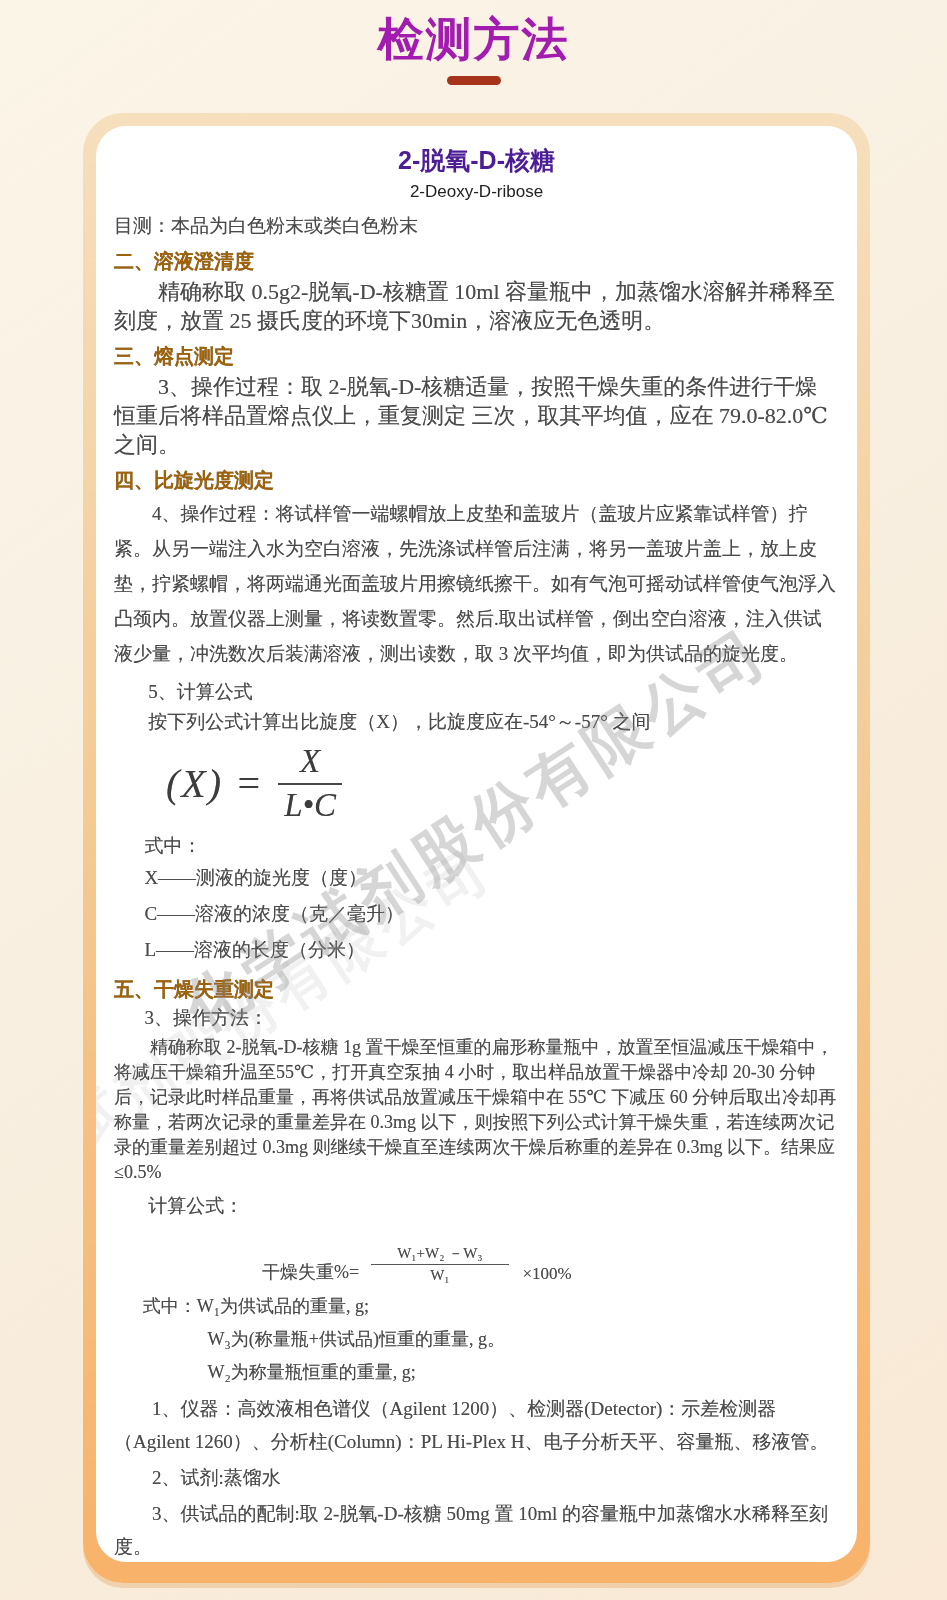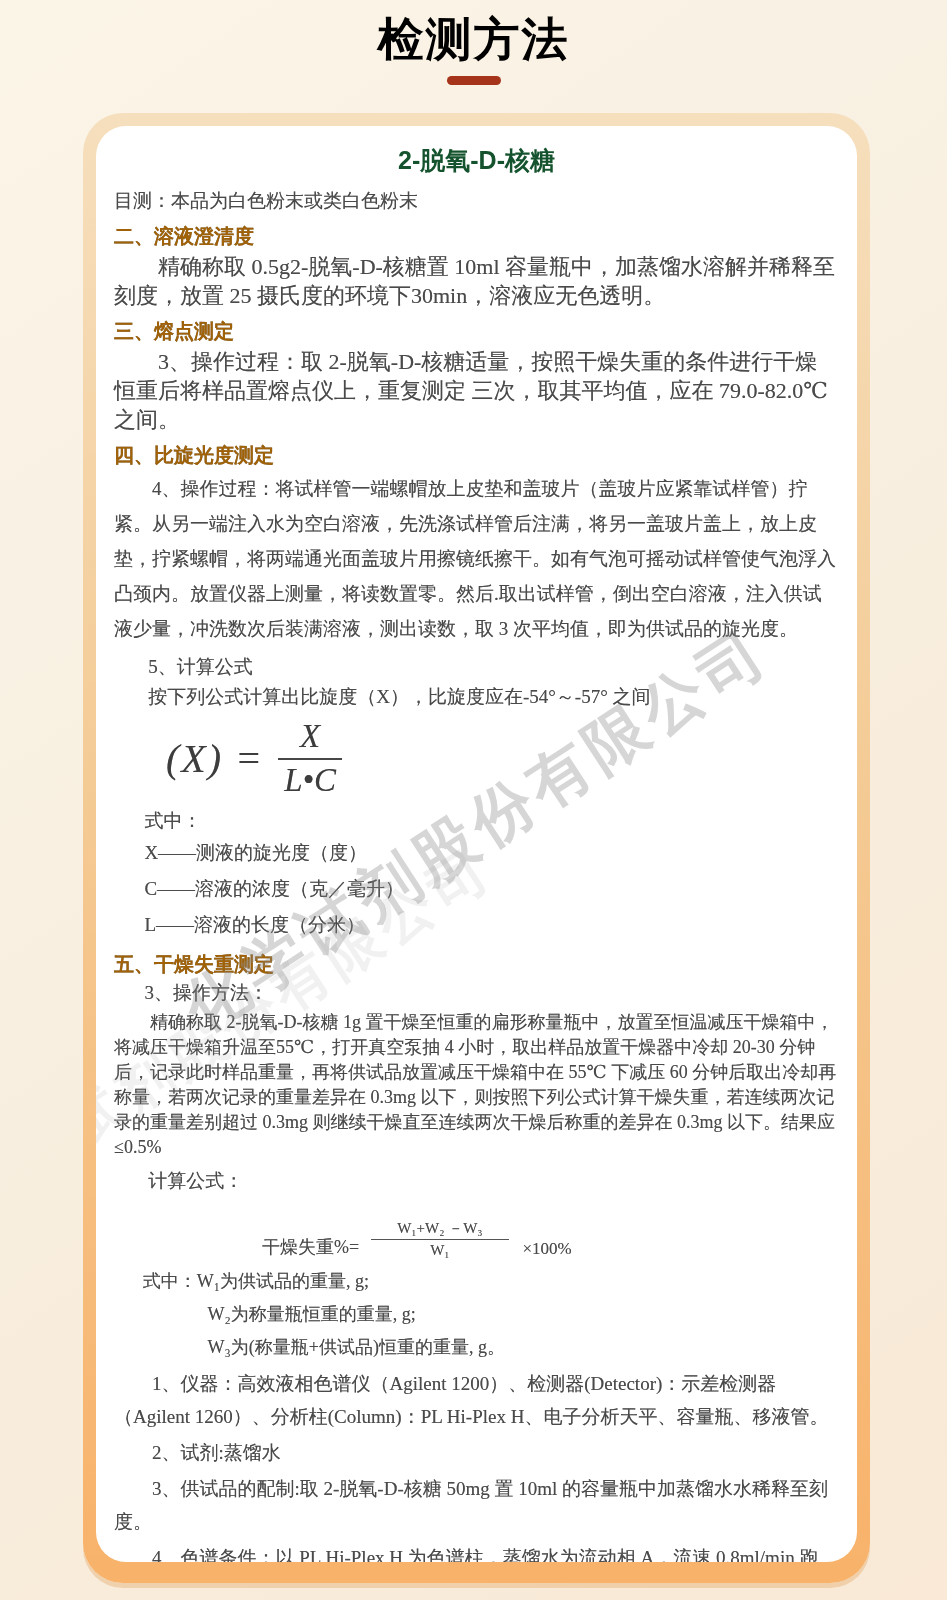--- a/index.html
+++ b/index.html
@@ -6,40 +6,40 @@
   body{
     width:947px;height:1600px;overflow:hidden;position:relative;
     background:linear-gradient(145deg,#fbf5e8 0%,#f8efe0 45%,#f9e9d6 100%);
     font-family:"Liberation Serif","DejaVu Serif",serif;
     color:#474747;
   }
   
   .page-header{text-align:center;padding-top:12px;}
   .page-title{
     font-family:Liberation Serif, serif;
-    font-weight:bold;font-size:46px;letter-spacing:2px;color:#000000;
+    font-weight:bold;font-size:46px;letter-spacing:2px;color:#a21caf;
     line-height:1.2;
   }
   .title-bar{width:54px;height:9px;background:#a5341a;border-radius:5px;margin:9px auto 0;}
   
   .card{
     position:absolute;left:83px;top:113px;width:787px;height:1470px;
     border-radius:40px;box-sizing:border-box;
     background:linear-gradient(180deg,#f6dfbd 0%,#f4cb95 45%,#f8b26a 100%);
     box-shadow:0 5px 0 rgba(223,160,90,.35);
   }
   .card-inner{
     position:absolute;left:13px;right:13px;top:13px;bottom:21px;
     background:#ffffff;border-radius:30px;box-sizing:border-box;
     padding:16px 18px 10px;overflow:hidden;
   }
   
   .doc-title{
     text-align:center;font-family:"Liberation Sans","DejaVu Sans",sans-serif;
-    font-weight:bold;font-size:25px;color:#14532d;margin-top:2px;
+    font-weight:bold;font-size:25px;color:#4c1d95;margin-top:2px;
   }
   .doc-subtitle{
     text-align:center;font-family:"Liberation Sans","DejaVu Sans",sans-serif;
     font-size:17px;color:#222;margin-top:5px;
   }
   .scan{text-shadow:0 0 .6px rgba(80,80,80,.55);}
   .line{font-size:19px;line-height:29px;color:#4a4a4a;}
   .intro{margin-top:9px;}
   .sec-h{
     font-family:"Liberation Sans","DejaVu Sans",sans-serif;
@@ -86,20 +86,21 @@
 
 <div class="page-header">
   <div class="page-title">检测方法</div>
   <div class="title-bar"></div>
 </div>
 
 <div class="card">
   <div class="card-inner">
 
     <div class="doc-title">2-脱氧-D-核糖</div>
+    <div class="doc-subtitle">2-Deoxy-D-ribose</div>
 
     <div class="line intro scan">目测：本品为白色粉末或类白色粉末</div>
 
     <div class="sec-h">二、溶液澄清度</div>
     <p class="para scan">精确称取 0.5g2-脱氧-D-核糖置 10ml 容量瓶中，加蒸馏水溶解并稀释至刻度，放置 25 摄氏度的环境下30min，溶液应无色透明。</p>
 
     <div class="sec-h">三、熔点测定</div>
     <p class="para scan">3、操作过程：取 2-脱氧-D-核糖适量，按照干燥失重的条件进行干燥恒重后将样品置熔点仪上，重复测定 三次，取其平均值，应在 79.0-82.0℃之间。</p>
 
     <div class="sec-h">四、比旋光度测定</div>
@@ -130,22 +131,22 @@
     <div class="formula2 scan">
       <span class="f2-lhs">干燥失重%=</span>
       <span class="frac frac-sm">
         <span class="num">W₁+W₂ －W₃</span>
         <span class="den">W₁</span>
       </span>
       <span class="f2-suffix">×100%</span>
     </div>
 
     <div class="w-line w-first scan">式中：W₁为供试品的重量, g;</div>
+    <div class="w-line scan">W₃为(称量瓶+供试品)恒重的重量, g。</div>
     <div class="w-line scan">W₂为称量瓶恒重的重量, g;</div>
-    <div class="w-line scan">W₃为(称量瓶+供试品)恒重的重量, g。</div>
 
     <p class="item scan">1、仪器：高效液相色谱仪（Agilent 1200）、检测器(Detector)：示差检测器（Agilent 1260）、分析柱(Column)：PL Hi-Plex H、电子分析天平、容量瓶、移液管。</p>
     <p class="item scan">2、试剂:蒸馏水</p>
     <p class="item scan">3、供试品的配制:取 2-脱氧-D-核糖 50mg 置 10ml 的容量瓶中加蒸馏水水稀释至刻度。</p>
     <p class="item scan">4、色谱条件：以 PL Hi-Plex H 为色谱柱，蒸馏水为流动相 A，流速 0.8ml/min 跑 30min</p>
 
     <div class="watermark">化学试剂股份有限公司</div>
     <div class="watermark faint">化学试剂股份有限公司</div>
 
   </div>

